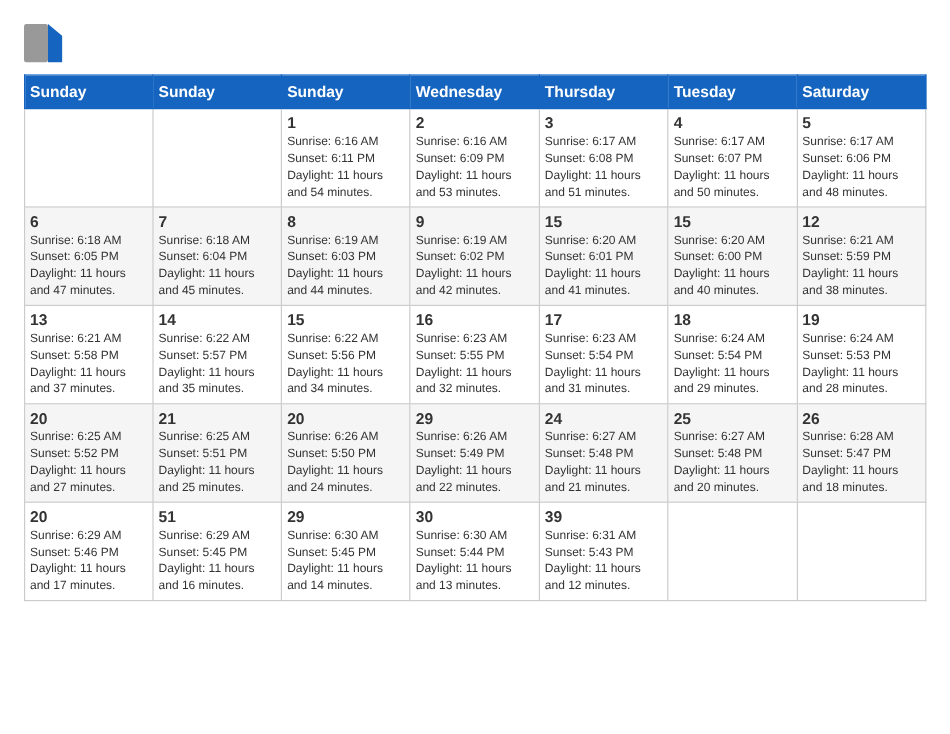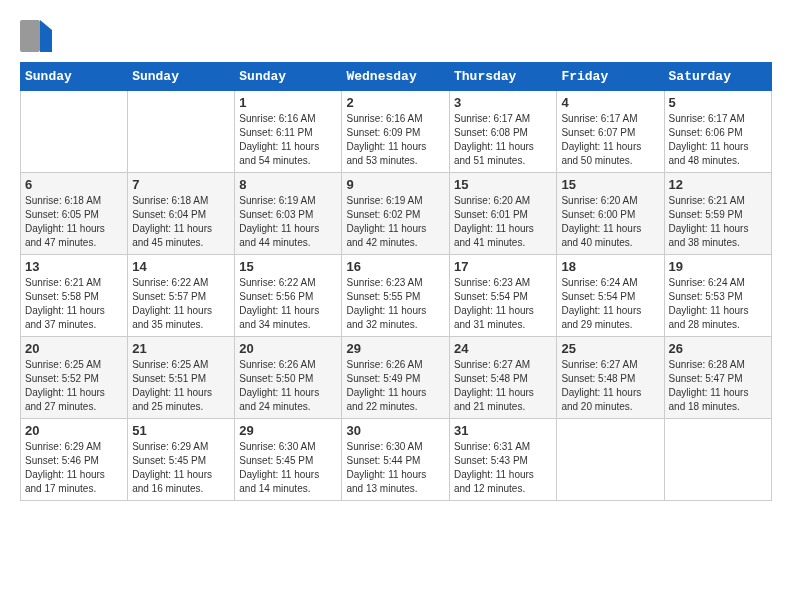--- a/index.html
+++ b/index.html
@@ -75,21 +75,20 @@
     }
     tr:nth-child(odd) td {
       background-color: #fff;
     }
     tr:nth-child(even) td {
       background-color: #f5f5f5;
     }
     
     thead tr th {
       background-color: #1565c0 !important;
-      font-family: Liberation Mono, monospace;
     }
   </style>
 </head>
 <body>
 
 <div class="header">
   <div class="logo">
     <div class="logo-row">
       <svg width="32" height="32" viewBox="0 0 32 32">
         <rect x="0" y="0" width="20" height="32" fill="#999" rx="2"></rect>
@@ -107,21 +106,21 @@
 </div>
 
 <table class="calendar">
   <thead>
     <tr>
     <th>Sunday</th>
         <th>Sunday</th>
         <th>Sunday</th>
         <th>Wednesday</th>
         <th>Thursday</th>
-        <th>Friday</th>
+        <th>Tuesday</th>
         <th>Saturday</th>
       </tr>
   </thead>
   <tbody id="calendar-body">
   <tr>
         <td class="empty-cell"></td>
         <td class="empty-cell"></td>
         <td>
           <span class="day-num">1</span>
           <div class="day-info" style="white-space: pre-line;">Sunrise: 6:16 AM
@@ -334,21 +333,21 @@
 and 14 minutes.</div>
         </td>
         <td>
           <span class="day-num">30</span>
           <div class="day-info" style="white-space: pre-line;">Sunrise: 6:30 AM
 Sunset: 5:44 PM
 Daylight: 11 hours
 and 13 minutes.</div>
         </td>
         <td>
-          <span class="day-num">31</span>
+          <span class="day-num">39</span>
           <div class="day-info" style="white-space: pre-line;">Sunrise: 6:31 AM
 Sunset: 5:43 PM
 Daylight: 11 hours
 and 12 minutes.</div>
         </td>
         <td class="empty-cell"></td>
         <td class="empty-cell"></td>
       </tr>
     </tbody>
 </table>

